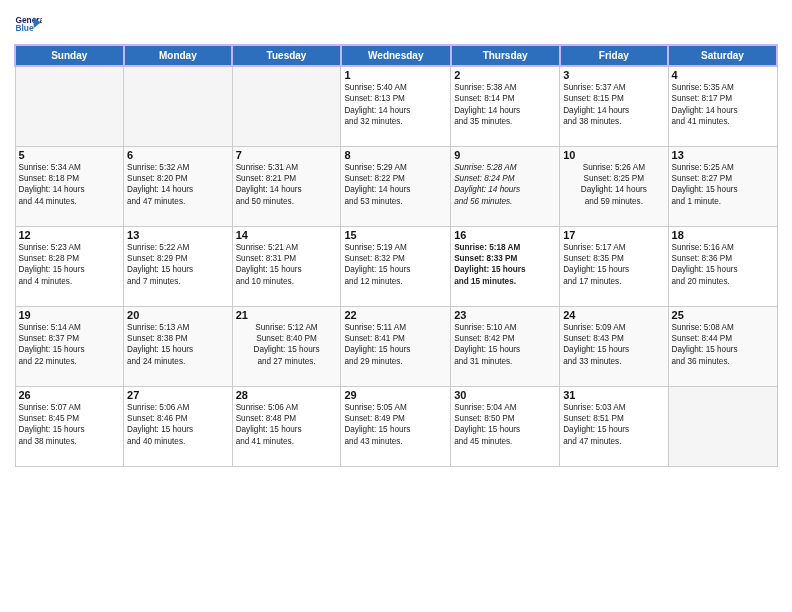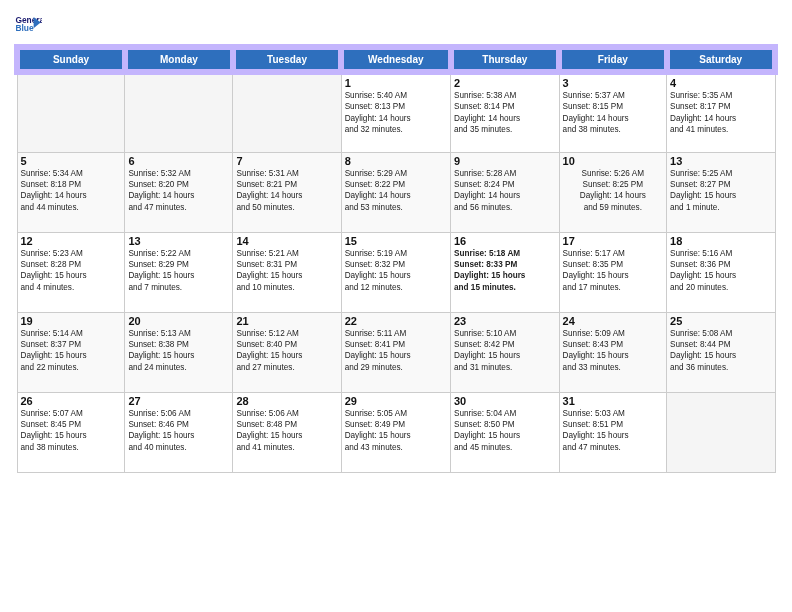--- a/index.html
+++ b/index.html
@@ -46,21 +46,21 @@
       width: 100%;
       border-collapse: collapse;
       font-size: 9px;
     }
     .calendar th {
       background: #2e6fbd;
       color: #fff;
       text-align: center;
       padding: 4px 2px;
       font-size: 10px;
-      border: 6px solid #c4b5fd;
+      border: 2px solid #c4b5fd;
     }
     .calendar td {
       vertical-align: top;
       border: 1px solid #ccc;
       padding: 2px 3px;
       width: 113px;
       height: 80px;
       background: #fff;
     }
     .calendar td.empty {
@@ -170,21 +170,21 @@
           </td>
           <td>
             <span class="day-num">8</span>
             <div class="day-info" style="white-space: pre-line;">Sunrise: 5:29 AM
 Sunset: 8:22 PM
 Daylight: 14 hours
 and 53 minutes.</div>
           </td>
           <td>
             <span class="day-num">9</span>
-            <div class="day-info" style="white-space: pre-line;">Sunrise: 5:28 AM
+            <div class="day-info" style="white-space: pre-line; font-style: italic;">Sunrise: 5:28 AM
 Sunset: 8:24 PM
 Daylight: 14 hours
 and 56 minutes.</div>
           </td>
           <td>
             <span class="day-num">10</span>
             <div class="day-info" style="white-space: pre-line; text-align: center;">Sunrise: 5:26 AM
 Sunset: 8:25 PM
 Daylight: 14 hours
 and 59 minutes.</div>
@@ -258,21 +258,21 @@
           </td>
           <td>
             <span class="day-num">20</span>
             <div class="day-info" style="white-space: pre-line;">Sunrise: 5:13 AM
 Sunset: 8:38 PM
 Daylight: 15 hours
 and 24 minutes.</div>
           </td>
           <td>
             <span class="day-num">21</span>
-            <div class="day-info" style="white-space: pre-line;">Sunrise: 5:12 AM
+            <div class="day-info" style="white-space: pre-line; text-align: center;">Sunrise: 5:12 AM
 Sunset: 8:40 PM
 Daylight: 15 hours
 and 27 minutes.</div>
           </td>
           <td>
             <span class="day-num">22</span>
             <div class="day-info" style="white-space: pre-line;">Sunrise: 5:11 AM
 Sunset: 8:41 PM
 Daylight: 15 hours
 and 29 minutes.</div>

